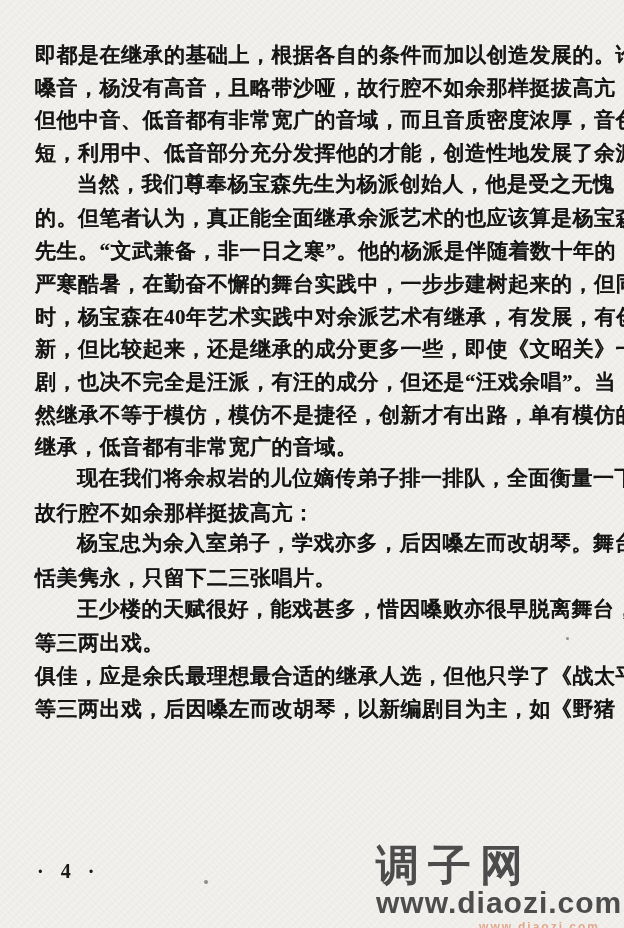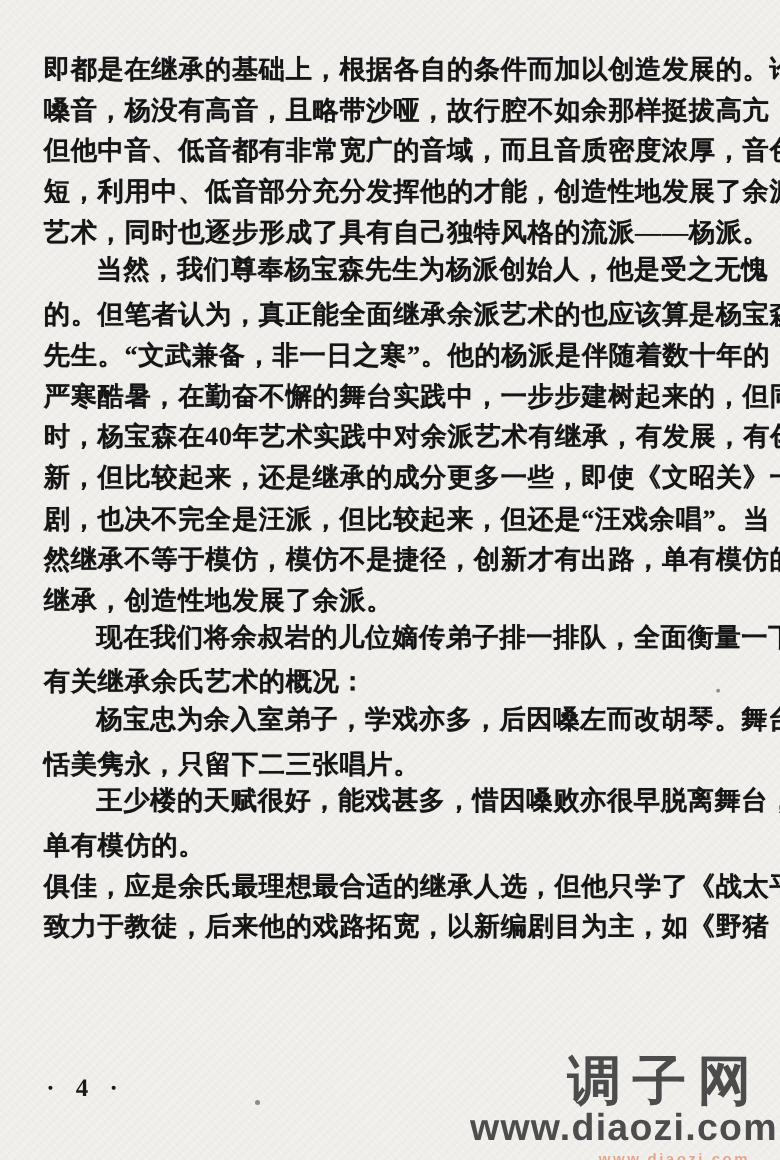--- a/index.html
+++ b/index.html
@@ -51,21 +51,20 @@
     font-weight: 700;
     color: #191919;
     letter-spacing: 6px;
     font-family: "Liberation Serif", "DejaVu Serif", serif;
   }
   .watermark {
     position: absolute;
     right: 8px;
     top: 843px;
     width: 240px;
-    text-align: right;
   }
   .wm-name {
     font-family: "Liberation Sans", "DejaVu Sans", sans-serif;
     font-size: 43px;
     line-height: 44px;
     font-weight: 700;
     color: #4c4c4c;
     letter-spacing: 9px;
     margin-right: 6px;
     white-space: nowrap;
@@ -105,38 +104,37 @@
 </head>
 <body>
 
 <div class="page">
 
   <div class="text-block">
     <p class="line">即都是在继承的基础上，根据各自的条件而加以创造发展的。论</p>
     <p class="line">嗓音，杨没有高音，且略带沙哑，故行腔不如余那样挺拔高亢，</p>
     <p class="line">但他中音、低音都有非常宽广的音域，而且音质密度浓厚，音色</p>
     <p class="line">短，利用中、低音部分充分发挥他的才能，创造性地发展了余派</p>
-    <p class="line">艺术，同时也逐步形成了具有自己独特风格的流派——杨派。</p>
     <p class="line indent">当然，我们尊奉杨宝森先生为杨派创始人，他是受之无愧</p>
     <p class="line">的。但笔者认为，真正能全面继承余派艺术的也应该算是杨宝森</p>
     <p class="line">先生。“文武兼备，非一日之寒”。他的杨派是伴随着数十年的</p>
     <p class="line">严寒酷暑，在勤奋不懈的舞台实践中，一步步建树起来的，但同</p>
     <p class="line">时，杨宝森在40年艺术实践中对余派艺术有继承，有发展，有创</p>
     <p class="line">新，但比较起来，还是继承的成分更多一些，即使《文昭关》一</p>
-    <p class="line">剧，也决不完全是汪派，但比较起来，但还是“汪戏余唱”。当</p>
+    <p class="line">剧，也决不完全是汪派，有汪的成分，但还是“汪戏余唱”。当</p>
     <p class="line">然继承不等于模仿，模仿不是捷径，创新才有出路，单有模仿的</p>
-    <p class="line">继承，创造性地发展了余派。</p>
+    <p class="line">继承，低音都有非常宽广的音域。</p>
     <p class="line indent">现在我们将余叔岩的儿位嫡传弟子排一排队，全面衡量一下</p>
-    <p class="line">有关继承余氏艺术的概况：</p>
+    <p class="line">故行腔不如余那样挺拔高亢：</p>
     <p class="line indent">杨宝忠为余入室弟子，学戏亦多，后因嗓左而改胡琴。舞台</p>
     <p class="line">恬美隽永，只留下二三张唱片。</p>
     <p class="line indent">王少楼的天赋很好，能戏甚多，惜因嗓败亦很早脱离舞台，</p>
-    <p class="line">单有模仿的。</p>
+    <p class="line">等三两出戏。</p>
     <p class="line">俱佳，应是余氏最理想最合适的继承人选，但他只学了《战太平》</p>
-    <p class="line">致力于教徒，后来他的戏路拓宽，以新编剧目为主，如《野猪</p>
+    <p class="line">等三两出戏，后因嗓左而改胡琴，以新编剧目为主，如《野猪</p>
   </div>
 
   <div class="page-number">· 4 ·</div>
 
   <div class="watermark">
     <div class="wm-name">调子网</div>
     <div class="wm-url">www.diaozi.com</div>
   </div>
   <div class="wm-url-faint">www.diaozi.com</div>
 

